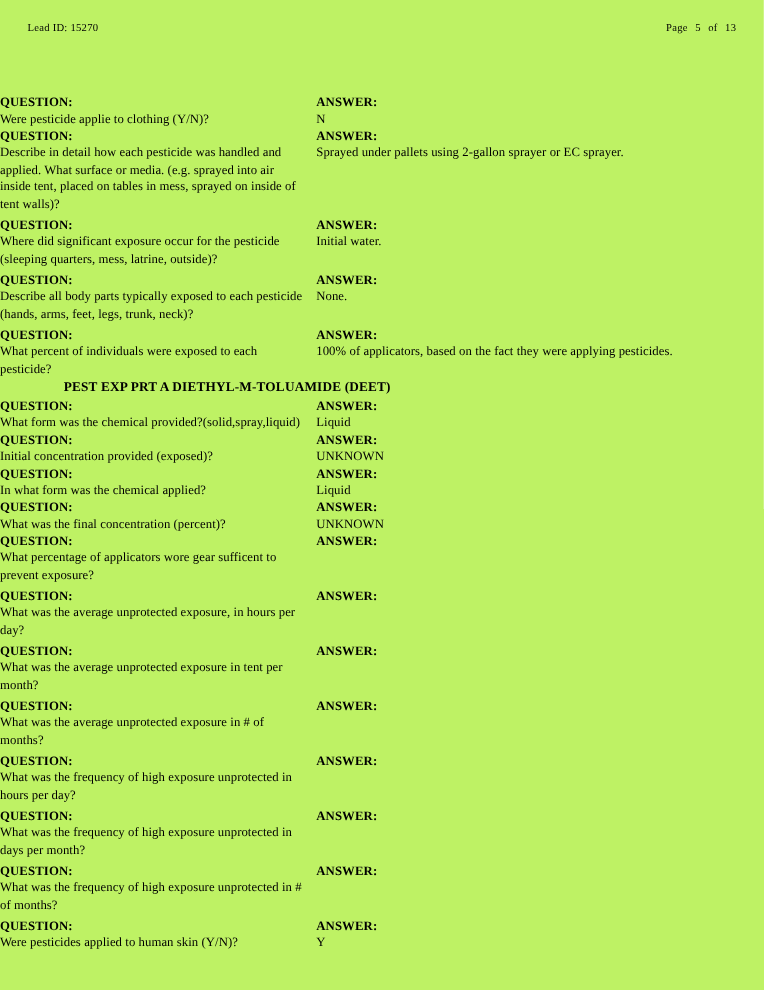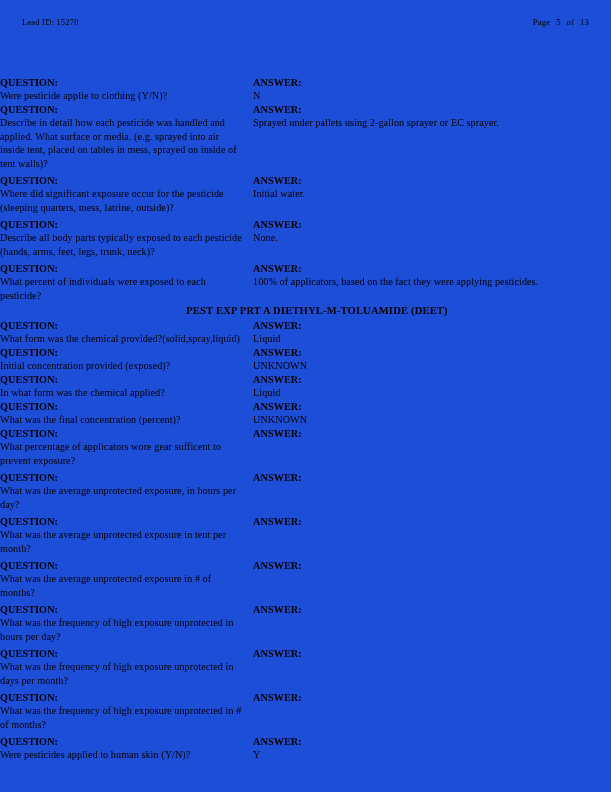--- a/index.html
+++ b/index.html
@@ -12,21 +12,21 @@
     height: 792px;
     position: relative;
     font-family: "Liberation Serif", "DejaVu Serif", serif;
     color: #000000;
     overflow: hidden;
   }
 
   .page {
     position: absolute;
     inset: 0;
-    background: #1d4ed8;
+    background: #bef264;
   }
 
   
   .page-header {
     position: absolute;
     top: 17px;
     left: 0;
     right: 0;
     height: 16px;
     font-size: 8.5px;
@@ -103,25 +103,24 @@
   .sec-a .qa-inner { padding-left: 56px; }
   .sec-a .a-col    { left: 253px; }
 
   .sec-b .qa-inner { padding-left: 59px; }
 
   .section-title {
     font-weight: bold;
     font-size: 10.6px;
     line-height: 15px;
     letter-spacing: 0.15px;
-    padding-left: 23px;
+    padding-left: 51px;
     white-space: nowrap;
     margin-top: 1px;
     margin-bottom: 1px;
-    text-align: center;
   }
 </style>
 </head>
 <body>
 
 <div class="page">
 
   <div class="page-header">
     <div class="header-left">
       <span>Lead ID: 15270</span>

